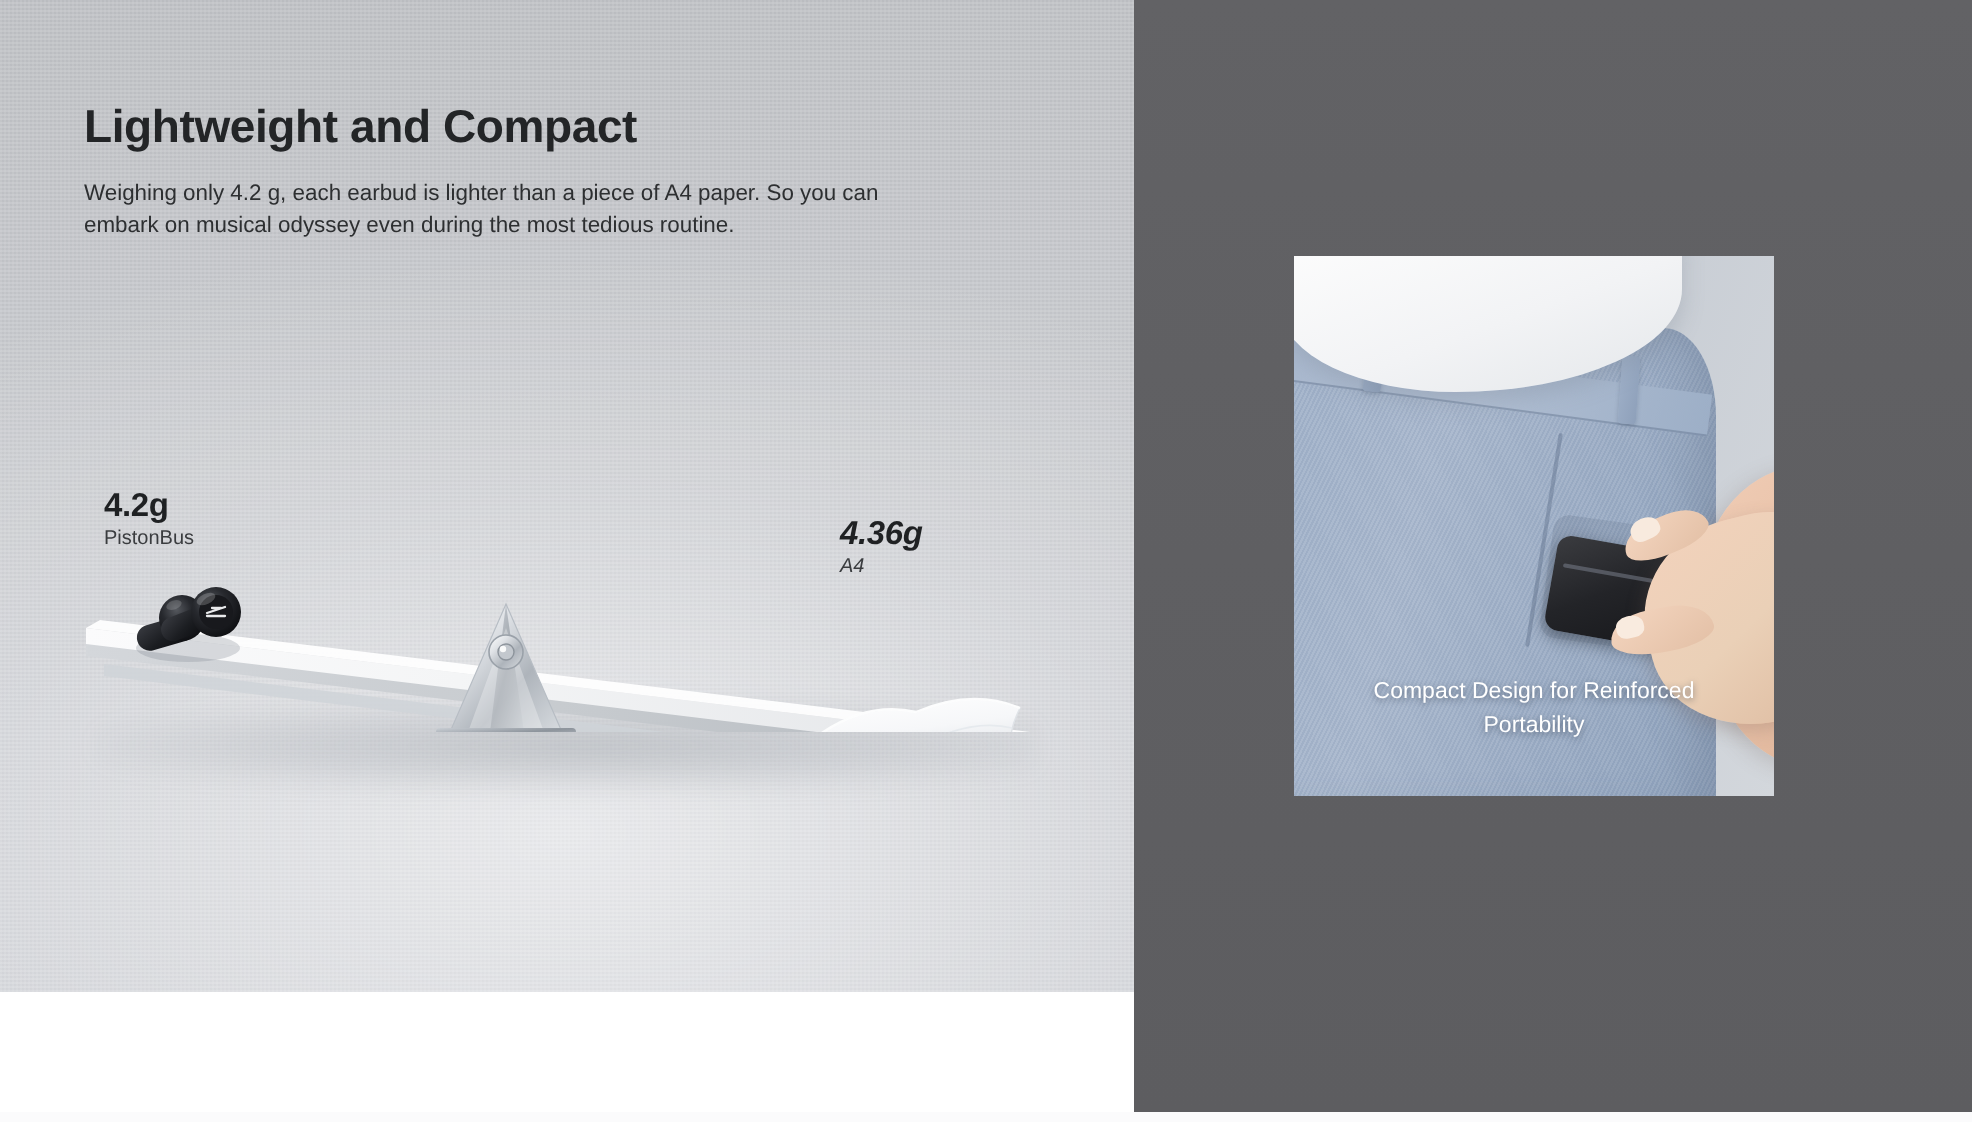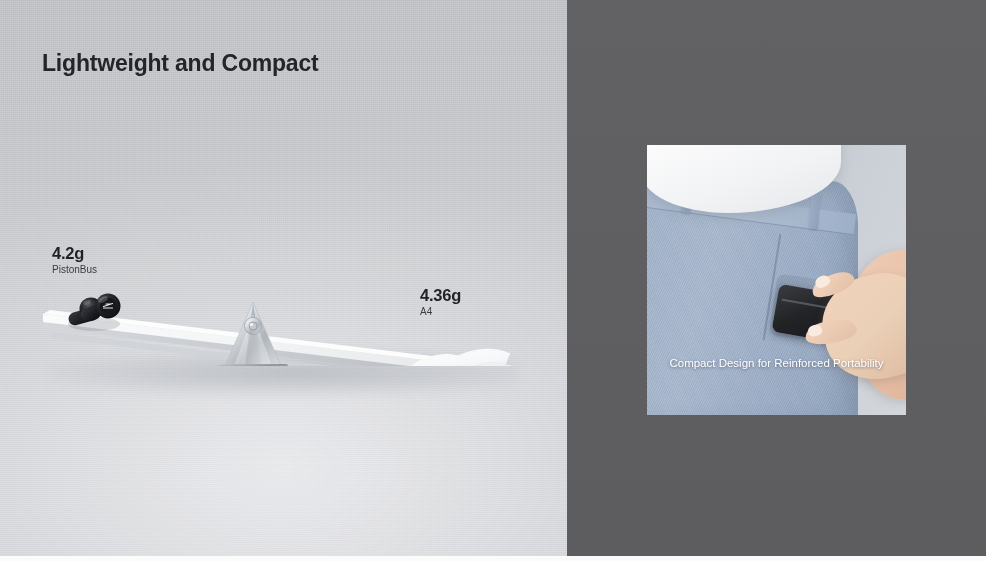--- a/index.html
+++ b/index.html
@@ -18,21 +18,21 @@
     height: 561px;
     overflow: hidden;
     background: #ffffff;
   }
 
   
   .left-panel {
     position: absolute;
     left: 0; top: 0;
     width: 567px;
-    height: 556px;
+    height: 496px;
     background:
       radial-gradient(ellipse 700px 420px at 46% 84%, rgba(255,255,255,0.55) 0%, rgba(255,255,255,0.18) 42%, rgba(255,255,255,0) 72%),
       linear-gradient(178deg, #bdbfc3 0%, #c2c4c8 22%, #c8cace 46%, #ccced3 70%, #ced0d5 100%);
     overflow: hidden;
     padding-left: 47px;
   }
 
   .panel-texture {
     position: absolute;
     inset: 0;
@@ -101,40 +101,39 @@
     color: #1f2123;
     letter-spacing: -0.2px;
     line-height: 19px;
   }
   .wlabel .w-name {
     font-size: 10px;
     color: #3a3c3f;
     line-height: 14px;
   }
   .wlabel-left  { left: 52px;  top: 14px; width: 92px; }
-  .wlabel-right { left: 420px; top: 56px; width: 92px; }
+  .wlabel-right { left: 420px; top: 28px; width: 92px; font-style: italic; }
 
   
   .right-panel {
     position: absolute;
     left: 567px; top: 0;
     width: 419px;
     height: 556px;
     background: linear-gradient(180deg, #626265 0%, #5f5f62 50%, #5d5d60 100%);
   }
 
   .photo-card {
     position: absolute;
     left: 80px;
-    top: 145px;
+    top: 128px;
     width: 240px;
     height: 270px;
     overflow: hidden;
     background: #b9c2d0;
-    padding-left: 19px;
   }
 
   
   .ph-wall {
     position: absolute;
     inset: 0;
     background: linear-gradient(110deg, #d9dde2 0%, #cfd4da 28%, #c9ced5 55%, #d3d7dc 100%);
   }
   .ph-shirt {
     position: absolute;
@@ -270,20 +269,21 @@
 </head>
 <body>
 
 <div id="page">
 
   <div class="left-panel">
     <div class="panel-texture"></div>
 
     <div class="headline">Lightweight and Compact</div>
 
+    <div class="subcopy">Weighing only 4.2 g, each earbud is lighter than a piece of A4 paper. So you can embark on musical odyssey even during  the most tedious routine.</div>
 
     <div class="scale-stage">
 
       <div class="ground-shadow"></div>
 
       <div class="beam-wrap">
         <svg width="475" height="74" viewBox="0 0 475 74">
           <defs>
             <linearGradient id="beamTop" x1="0" y1="0" x2="1" y2="0">
               <stop offset="0%" stop-color="#fbfbfc"></stop>

